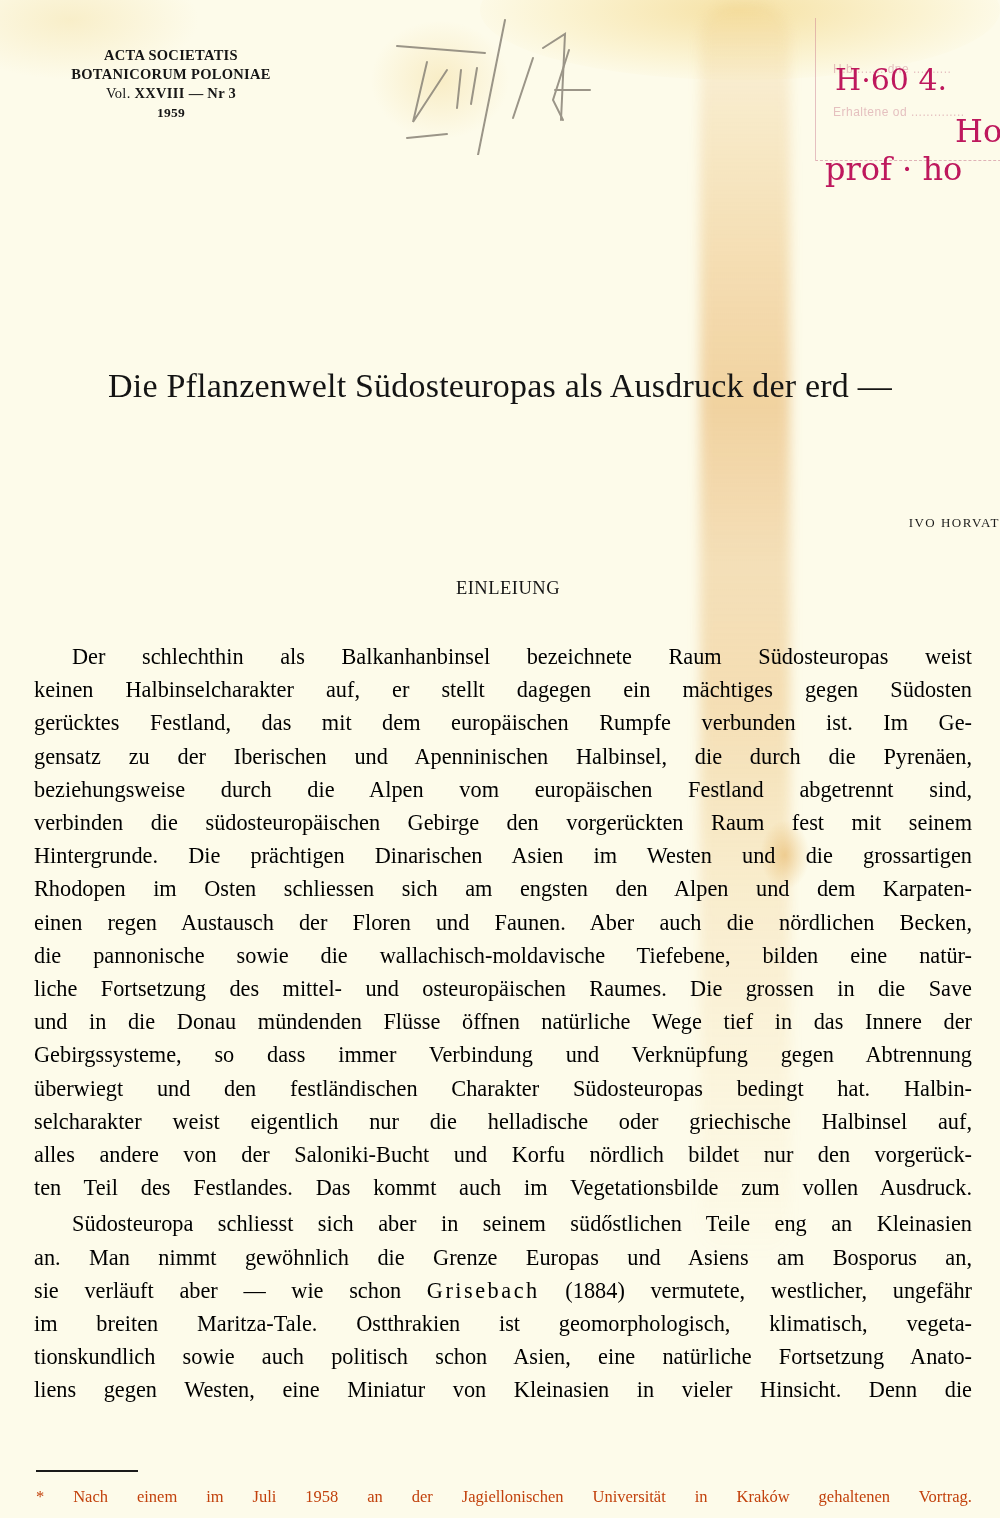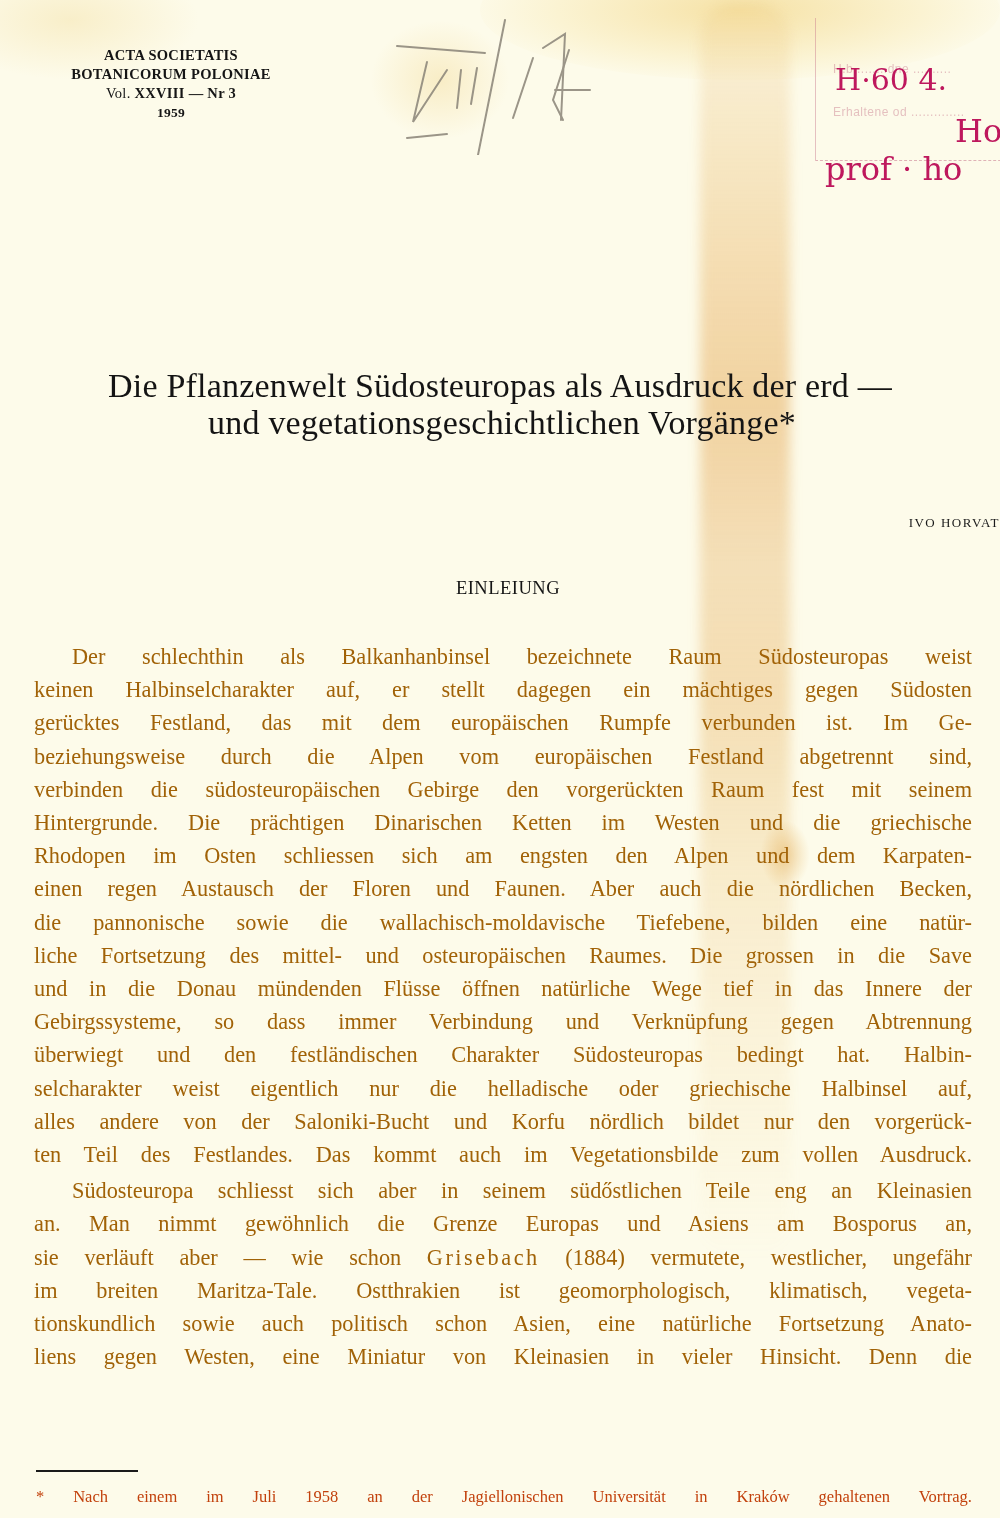--- a/index.html
+++ b/index.html
@@ -147,21 +147,21 @@
 
     
     .body-text {
       position: absolute;
       left: 34px;
       top: 640px;
       width: 938px;
       font-family: "Liberation Serif", serif;
       font-size: 22.3px;
       line-height: 33.2px;
-      color: #a16207;
+      color: #000000;
       text-align: justify;
     }
     .line-j {
       display: block;
       text-align: justify;
       text-align-last: justify;
       white-space: nowrap;
     }
     .spaced { letter-spacing: 2.5px; }
 
@@ -227,34 +227,34 @@
   <div class="stamp-box"></div>
   <span class="stamp-line" style="left:18px; top:52px;">H.b ........dne ..........</span>
   <span class="stamp-line" style="left:18px; top:95px;">Erhaltene od ..............</span>
   <span class="hand-text" style="left:20px; top:12px; font-size:30px;">H·60  4.</span>
   <span class="hand-text" style="left:140px; top:62px; font-size:32px;">Ho</span>
   <span class="hand-text" style="left:10px; top:100px; font-size:32px;">prof · ho</span>
 </div>
 
 <div class="title">
   <span class="t-line t-line-1">Die Pflanzenwelt Südosteuropas als Ausdruck der erd —</span>
-  <span class="t-line t-line-2">und vegetationsgeschichtlichen Vorgänge*</span>
 </div>
 
 <div class="author">IVO HORVAT</div>
 <div class="section-heading">EINLEIUNG</div>
 
 <div class="body-text">
   <div>
     <span class="line-j" style="padding-left:38px;">Der schlechthin als Balkanhanbinsel bezeichnete Raum Südosteuropas weist</span>
     <span class="line-j">keinen Halbinselcharakter auf, er stellt dagegen ein mächtiges gegen Südosten</span>
     <span class="line-j">gerücktes Festland, das mit dem europäischen Rumpfe verbunden ist. Im Ge-</span>
+    <span class="line-j">gensatz zu der Iberischen und Apenninischen Halbinsel, die durch die Pyrenäen,</span>
     <span class="line-j">beziehungsweise durch die Alpen vom europäischen Festland abgetrennt sind,</span>
     <span class="line-j">verbinden die südosteuropäischen Gebirge den vorgerückten Raum fest mit seinem</span>
-    <span class="line-j">Hintergrunde. Die prächtigen Dinarischen Ketten im Westen und die griechische</span>
+    <span class="line-j">Hintergrunde. Die prächtigen Dinarischen Asien im Westen und die grossartigen</span>
     <span class="line-j">Rhodopen im Osten schliessen sich am engsten den Alpen und dem Karpaten-</span>
     <span class="line-j">einen regen Austausch der Floren und Faunen. Aber auch die nördlichen Becken,</span>
     <span class="line-j">die pannonische sowie die wallachisch-moldavische Tiefebene, bilden eine natür-</span>
     <span class="line-j">liche Fortsetzung des mittel- und osteuropäischen Raumes. Die grossen in die Save</span>
     <span class="line-j">und in die Donau mündenden Flüsse öffnen natürliche Wege tief in das Innere der</span>
     <span class="line-j">Gebirgssysteme, so dass immer Verbindung und Verknüpfung gegen Abtrennung</span>
     <span class="line-j">überwiegt und den festländischen Charakter Südosteuropas bedingt hat. Halbin-</span>
     <span class="line-j">selcharakter weist eigentlich nur die helladische oder griechische Halbinsel auf,</span>
     <span class="line-j">alles andere von der Saloniki-Bucht und Korfu nördlich bildet nur den vorgerück-</span>
     <span class="line-j">ten Teil des Festlandes. Das kommt auch im Vegetationsbilde zum vollen Ausdruck.</span>

